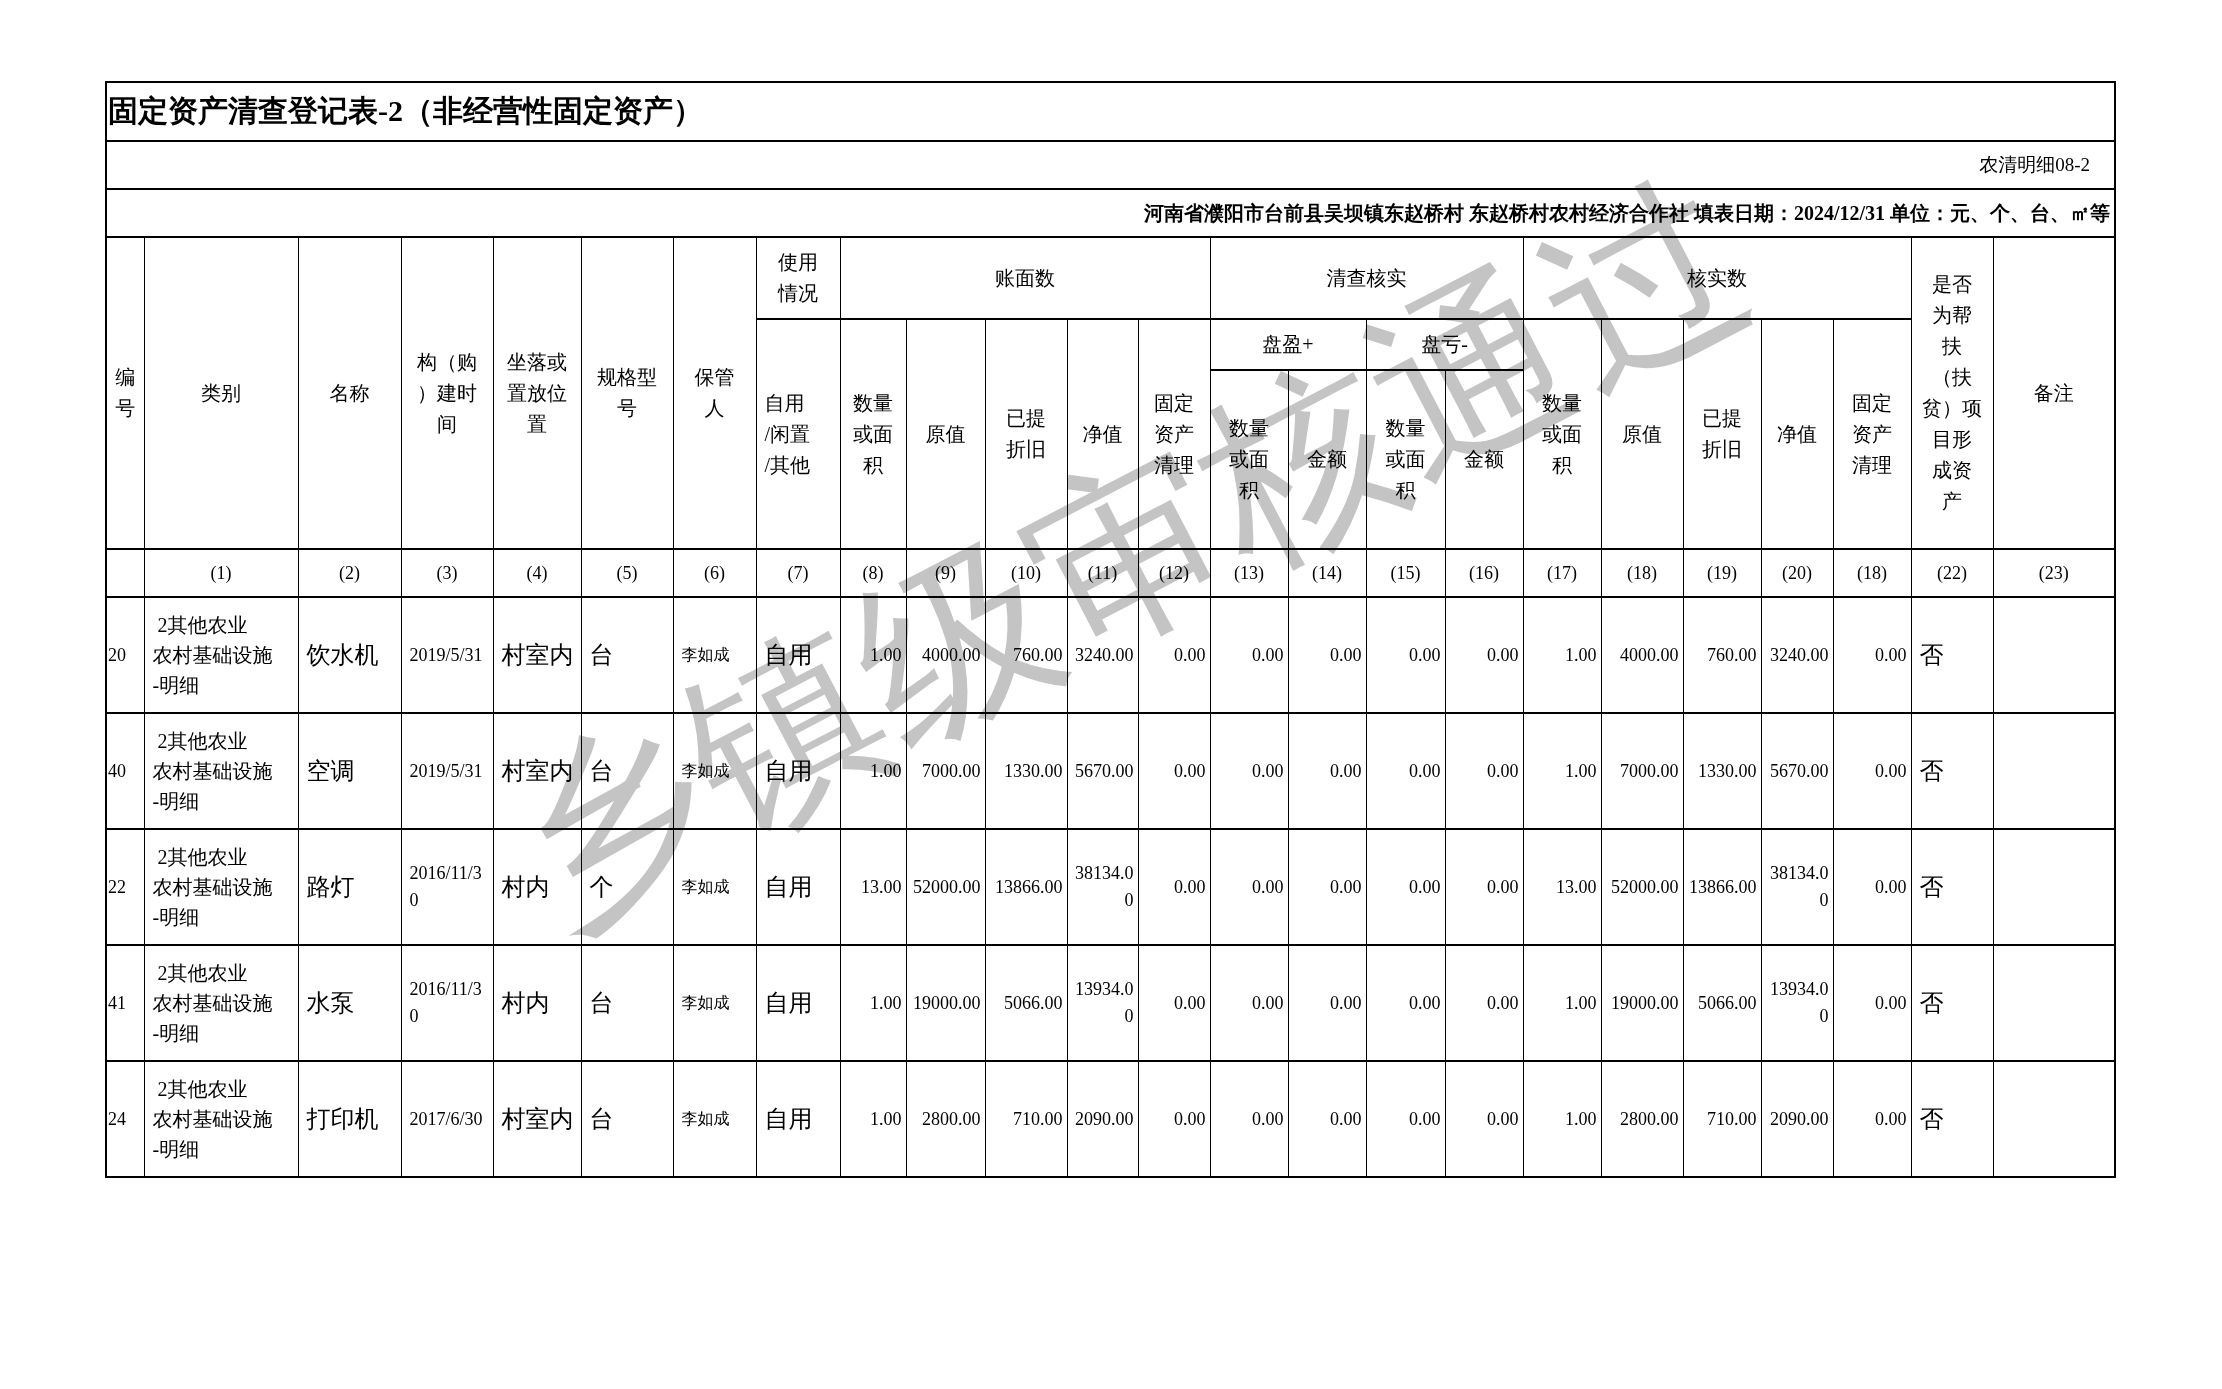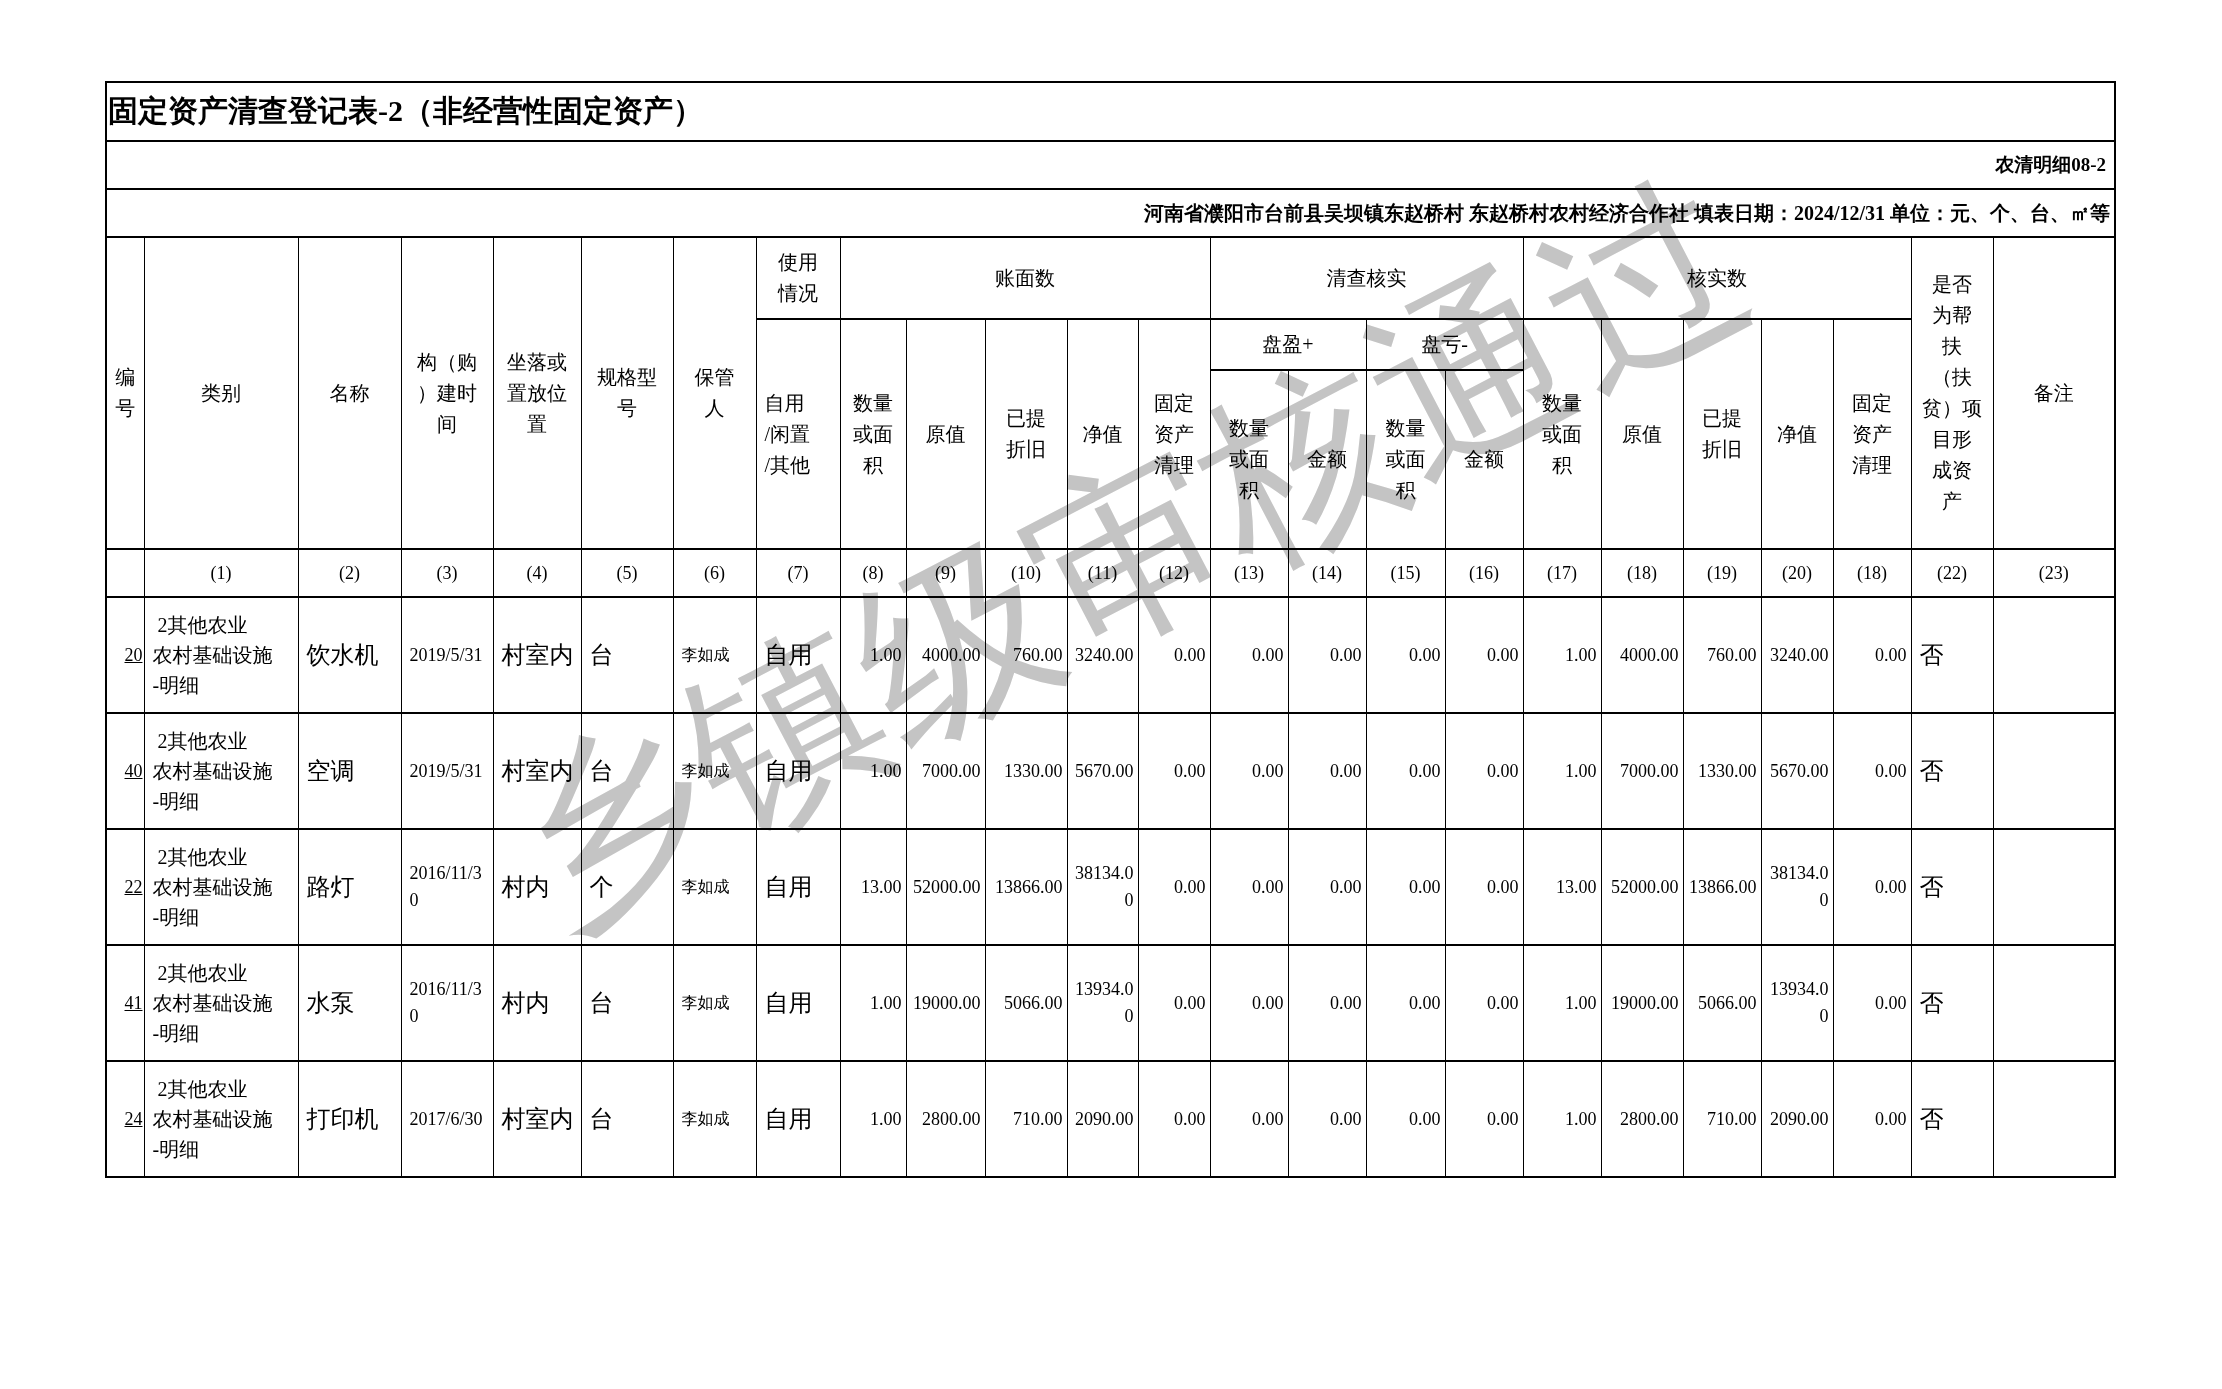--- a/index.html
+++ b/index.html
@@ -21,29 +21,29 @@
   table.sheet td{
     border-top:2px solid #000;border-bottom:2px solid #000;
     border-left:1px solid #000;border-right:1px solid #000;
     vertical-align:middle;overflow:hidden;
   }
   tr.title-row{height:59px} tr.code-row{height:48px} tr.info-row{height:48px}
   tr.h1{height:82px} tr.h2{height:51px} tr.h3{height:179px}
   tr.nrow{height:48px} tr.drow{height:115px}
 
   td.title{font-weight:bold;font-size:30px;}
-  td.code{text-align:right;font-size:19px;padding-right:8px;font-weight:bold;}
+  td.code{text-align:right;font-size:19px;padding-right:24px;}
   td.info{text-align:right;font-weight:bold;font-size:20px;padding-right:4px;}
 
   td.hc{text-align:center;font-size:20px;white-space:pre-line;line-height:1.55;}
   td.hl{text-align:left;padding-left:8px;}
 
   td.nr{text-align:center;font-size:18px;}
 
-  td.ctr{text-align:right;font-size:18px;text-decoration:underline;}
+  td.ctr{text-align:left;font-size:18px;}
   td.txt{text-align:left;font-size:24px;padding:0 4px 0 8px;line-height:1.5;}
   td.brk{word-break:break-all;font-size:18px;}
   td.keeper{padding-right:24px;font-size:16px;}
   td.cat{text-align:left;font-size:20px;padding:12px 8px;white-space:pre-wrap;line-height:1.5;}
   td.num{text-align:right;font-size:18px;padding:0 4px;word-break:break-all;line-height:1.5;}
 </style>
 </head>
 <body>
 
 <div class="watermark">乡镇级审核通过</div>

